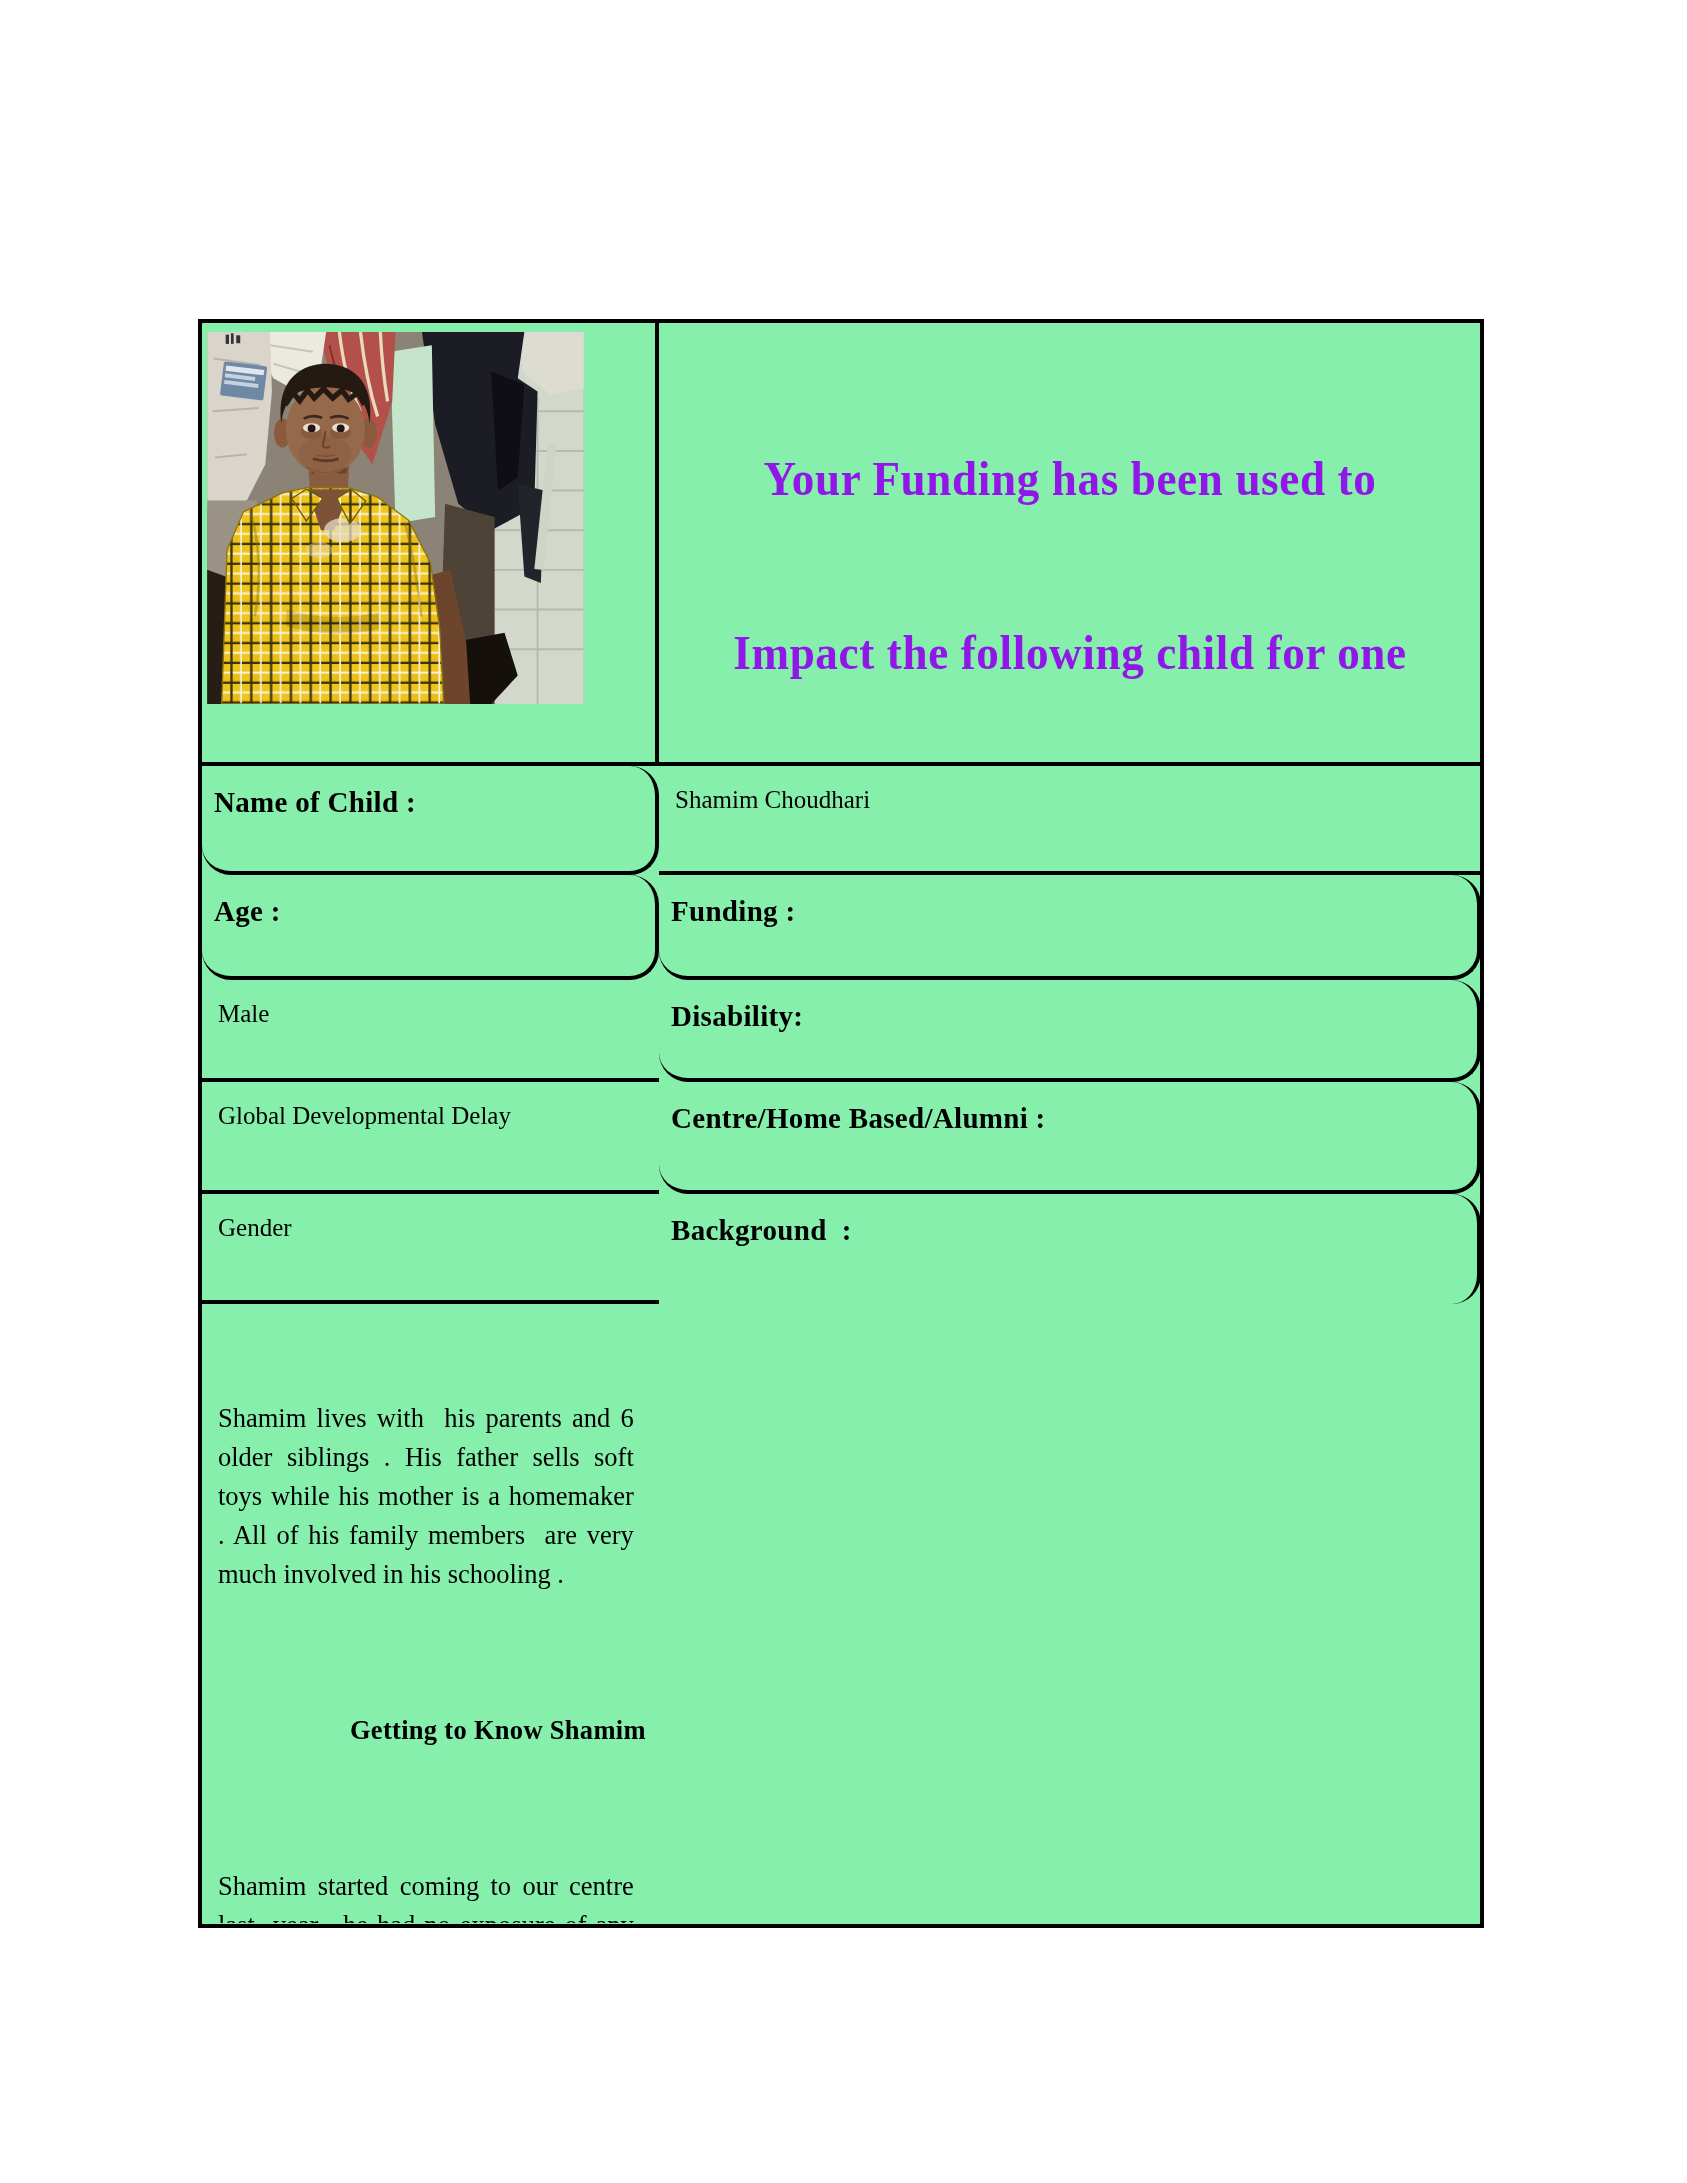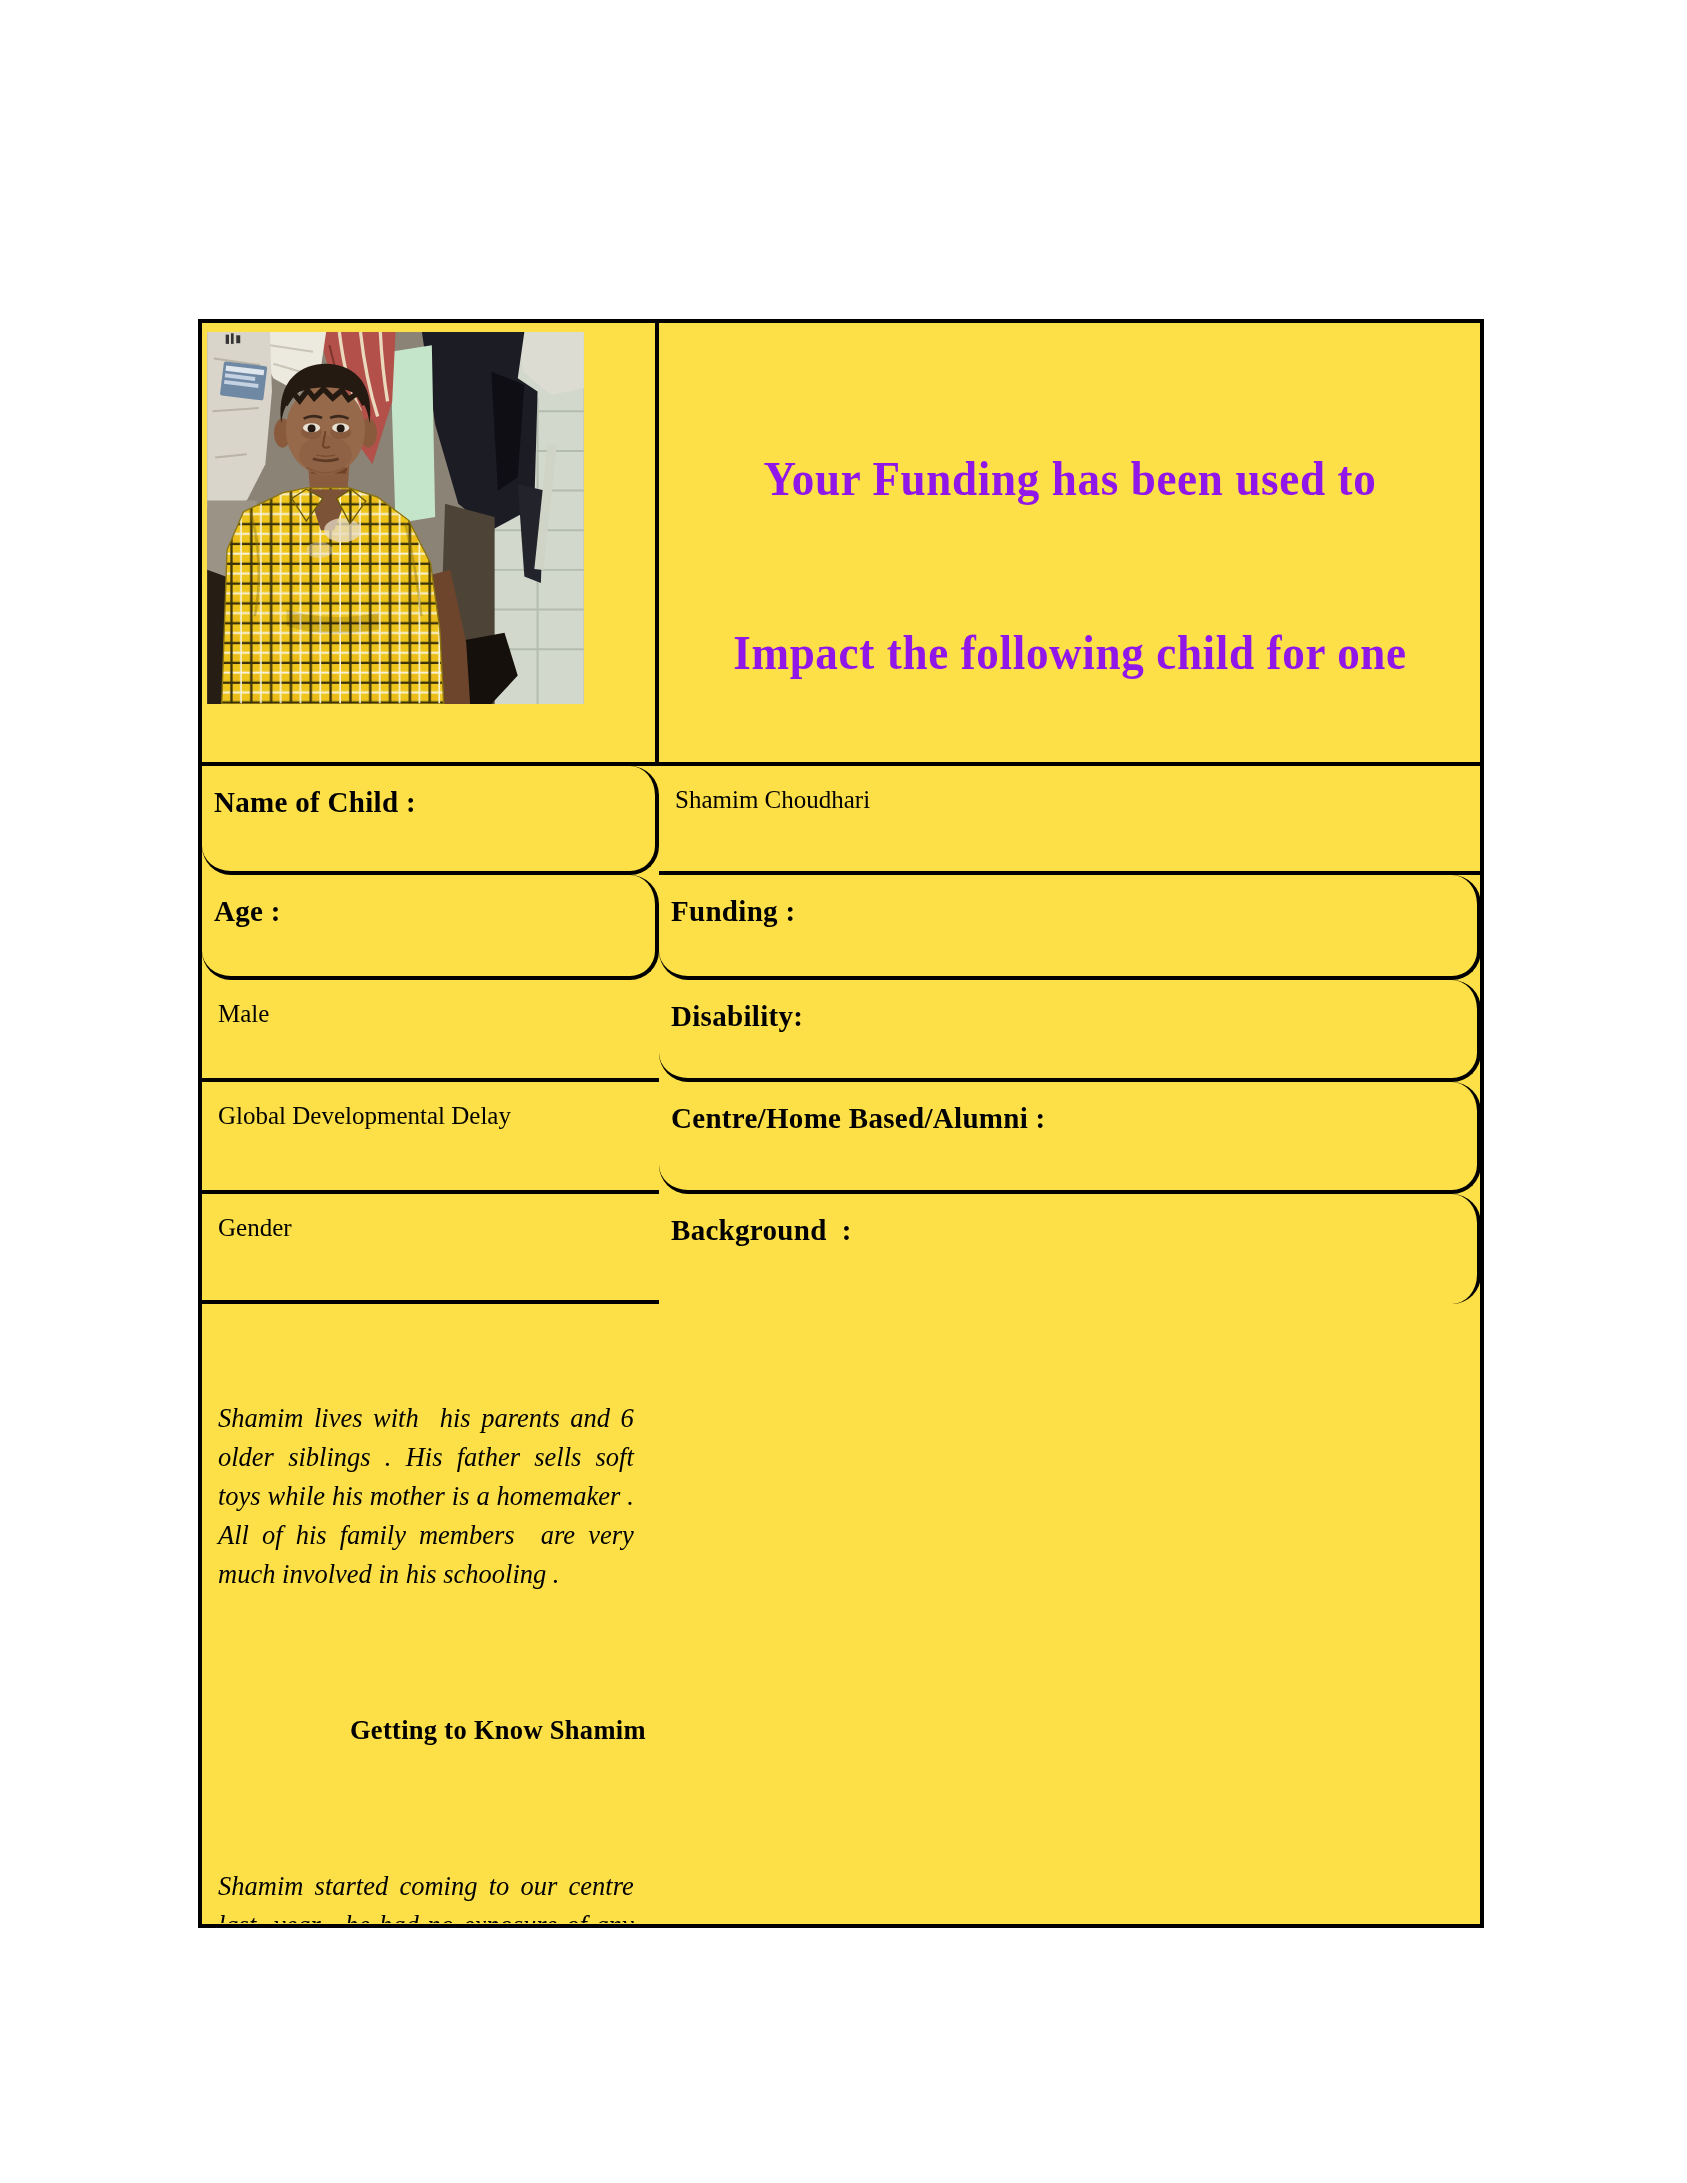--- a/index.html
+++ b/index.html
@@ -12,21 +12,21 @@
     overflow:hidden;
   }
   .report-table{
     position:absolute;left:198px;top:319px;
     box-sizing:border-box;
     width:1286px;height:1609px;
     border:4px solid #000;
     display:grid;
     grid-template-columns:457px 822px;
     grid-template-rows:443px 109px 105px 102px 112px 110px 619px;
-    background:#fde047;
+    background:#86efac;
   }
   .cell{box-sizing:border-box;overflow:hidden;}
   .c1{border-right:4px solid #000;}
   .rb{border-bottom:4px solid #000;}
   .photo-cell{position:relative;}
   .photo-cell svg{position:absolute;left:4.6px;top:8.6px;}
   .heading-cell{padding-top:10.6px;text-align:center;}
   .heading{
     font-weight:bold;
     font-size:49px;
@@ -50,21 +50,21 @@
     white-space:pre-wrap;
   }
   .bg-label{font-family:Liberation Serif, serif;}
   .bg-cell{
     padding:17px 13.2px 0 16px;
     font-size:26.5px;
     line-height:39px;
     text-align:justify;
     white-space:pre-wrap;
   }
-  .bg-cell p{margin:0 12px 39px 0;font-style:italic;}
+  .bg-cell p{margin:0 12px 39px 0;}
   .bg-cell .subhead{
     margin:0 0 39px 0;
     font-weight:bold;
     text-align:right;
     letter-spacing:0.3px;
   }
 </style>
 </head>
 <body>
 

